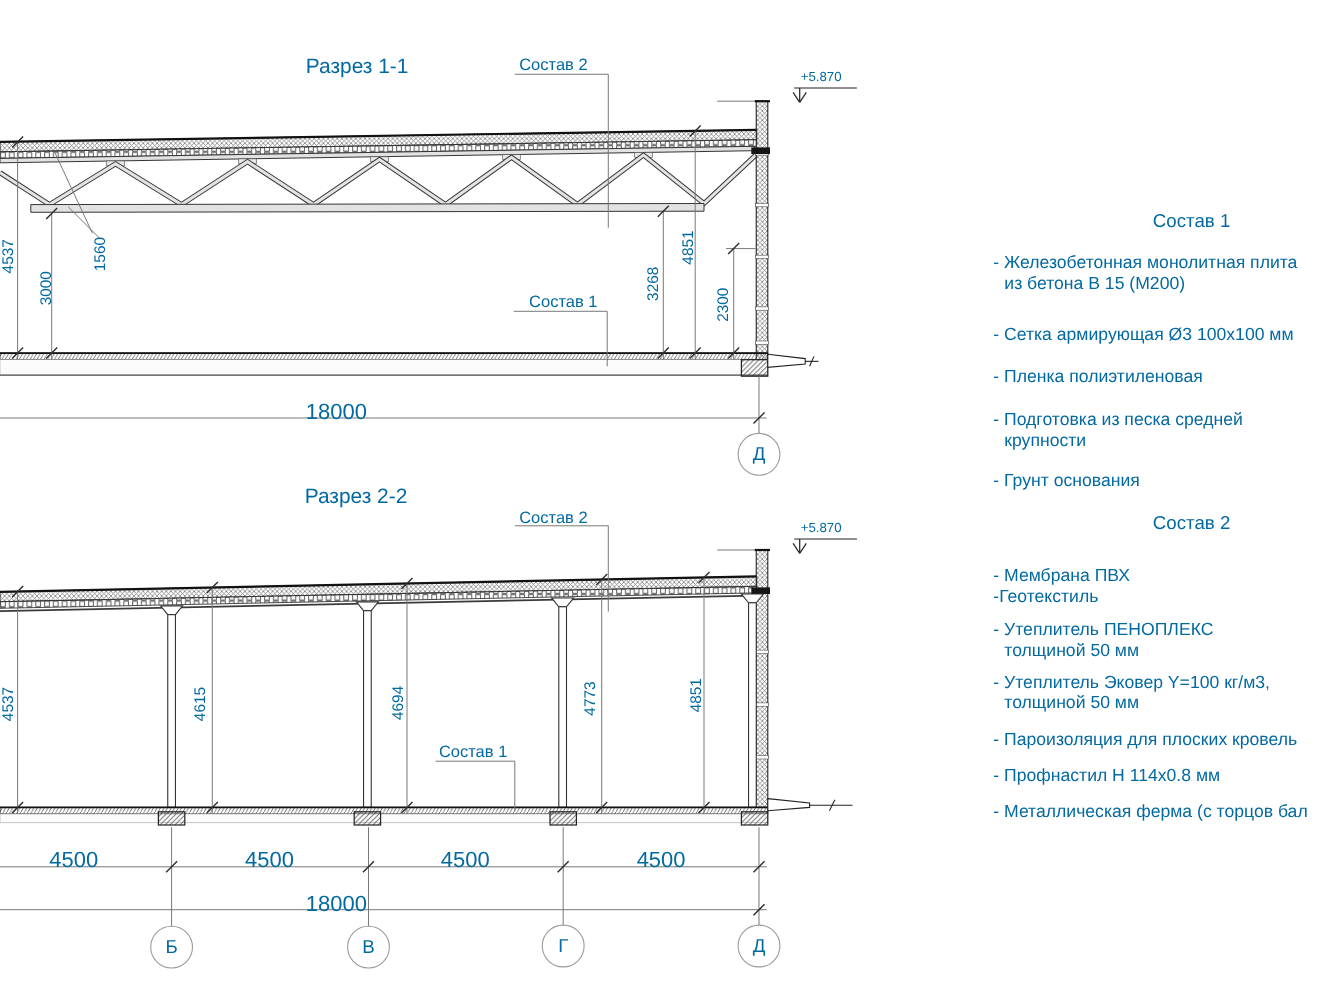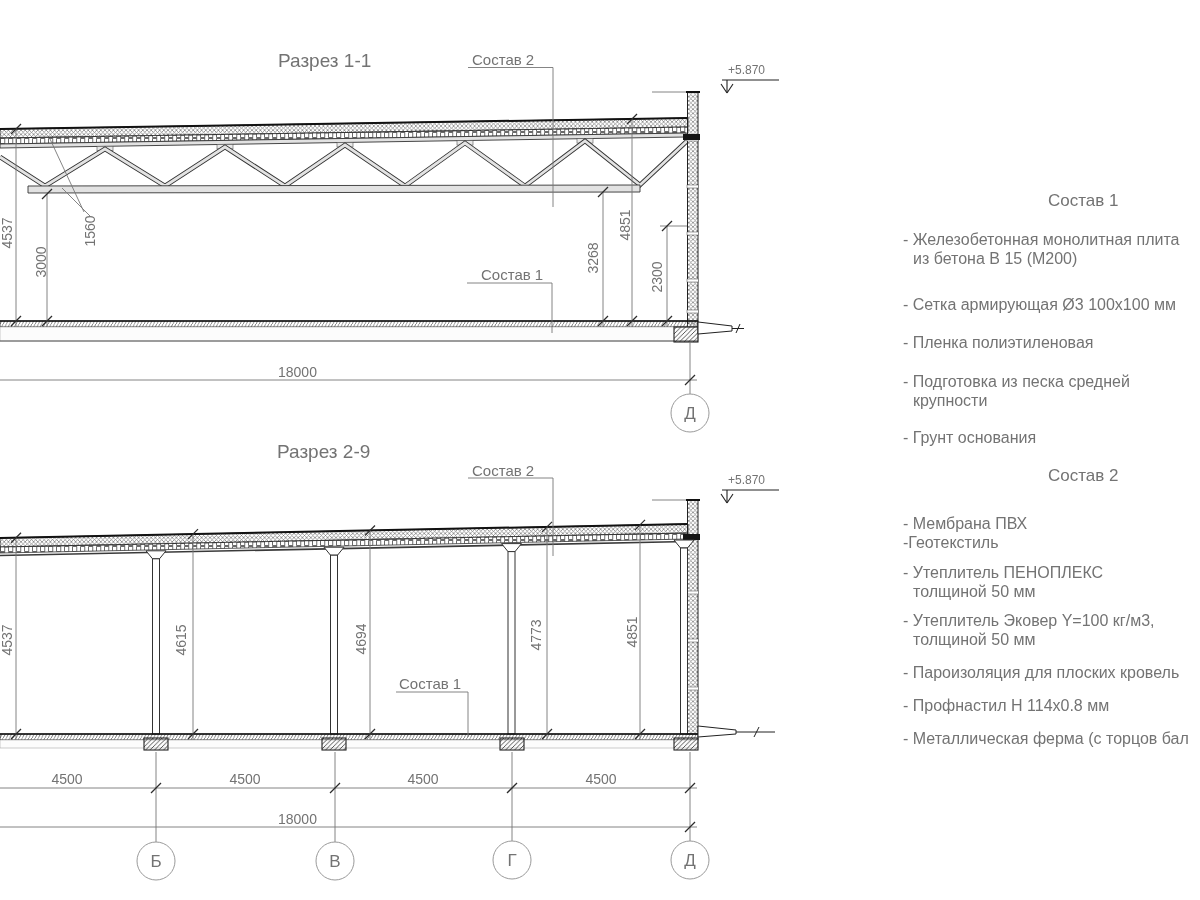--- a/index.html
+++ b/index.html
@@ -1,23 +1,23 @@
 <!DOCTYPE html>
 <html><head>
 <meta charset="utf-8">
 <style>
   html,body{margin:0;padding:0;background:#fff;}
   #canvas{position:relative;width:1200px;height:900px;background:#ffffff;overflow:hidden;
-          font-family:"Liberation Sans", sans-serif;color:#737373;}
+          font-family:"Liberation Sans", sans-serif;color:#0369a1;}
   #linework{position:absolute;left:0;top:0;}
   .abs{position:absolute;white-space:nowrap;}
   .title{font-size:19px;}
   .callout{font-size:15px;}
   .elev{font-size:12px;}
-  .hdim{font-size:14px;}
+  .hdim{font-size:20px;}
   .hdim.center{transform:translateX(-50%);}
   .vdim{position:absolute;font-size:14px;white-space:nowrap;transform:translate(-50%,-50%) rotate(-90deg);}
   .gcirc{position:absolute;width:37px;height:37px;border:1px solid #9a9a9a;border-radius:50%;
          background:#fff;display:flex;align-items:center;justify-content:center;
          font-size:17px;transform:translate(-50%,-50%);}
   .legend-title{position:absolute;font-size:17px;}
   .legend{position:absolute;width:310px;font-size:16px;line-height:19px;}
   .legend .item{padding-left:10px;text-indent:-10px;white-space:pre-line;}
 </style>
 </head>
@@ -236,21 +236,21 @@
 <div class="vdim" style="left:41px;top:262px">3000</div>
 <div class="vdim" style="left:593px;top:258px">3268</div>
 <div class="vdim" style="left:625px;top:225px">4851</div>
 <div class="vdim" style="left:657px;top:277px">2300</div>
 
 <div class="abs hdim" style="left:278px;top:364px">18000</div>
 <div class="gcirc" style="left:690px;top:413px">
       <span>Д</span>
     </div>
 
-<div class="abs title" style="left:277px;top:441px">Разрез 2-9</div>
+<div class="abs title" style="left:277px;top:441px">Разрез 2-2</div>
 <div class="abs callout" style="left:472px;top:462px">Состав 2</div>
 <div class="abs elev" style="left:728px;top:473px">+5.870</div>
 <div class="abs callout" style="left:399px;top:675px">Состав 1</div>
 
 <div class="vdim" style="left:7px;top:640px">4537</div>
 <div class="vdim" style="left:181px;top:640px">4615</div>
 <div class="vdim" style="left:361px;top:639px">4694</div>
 <div class="vdim" style="left:536px;top:635px">4773</div>
 <div class="vdim" style="left:632px;top:632px">4851</div>
 

